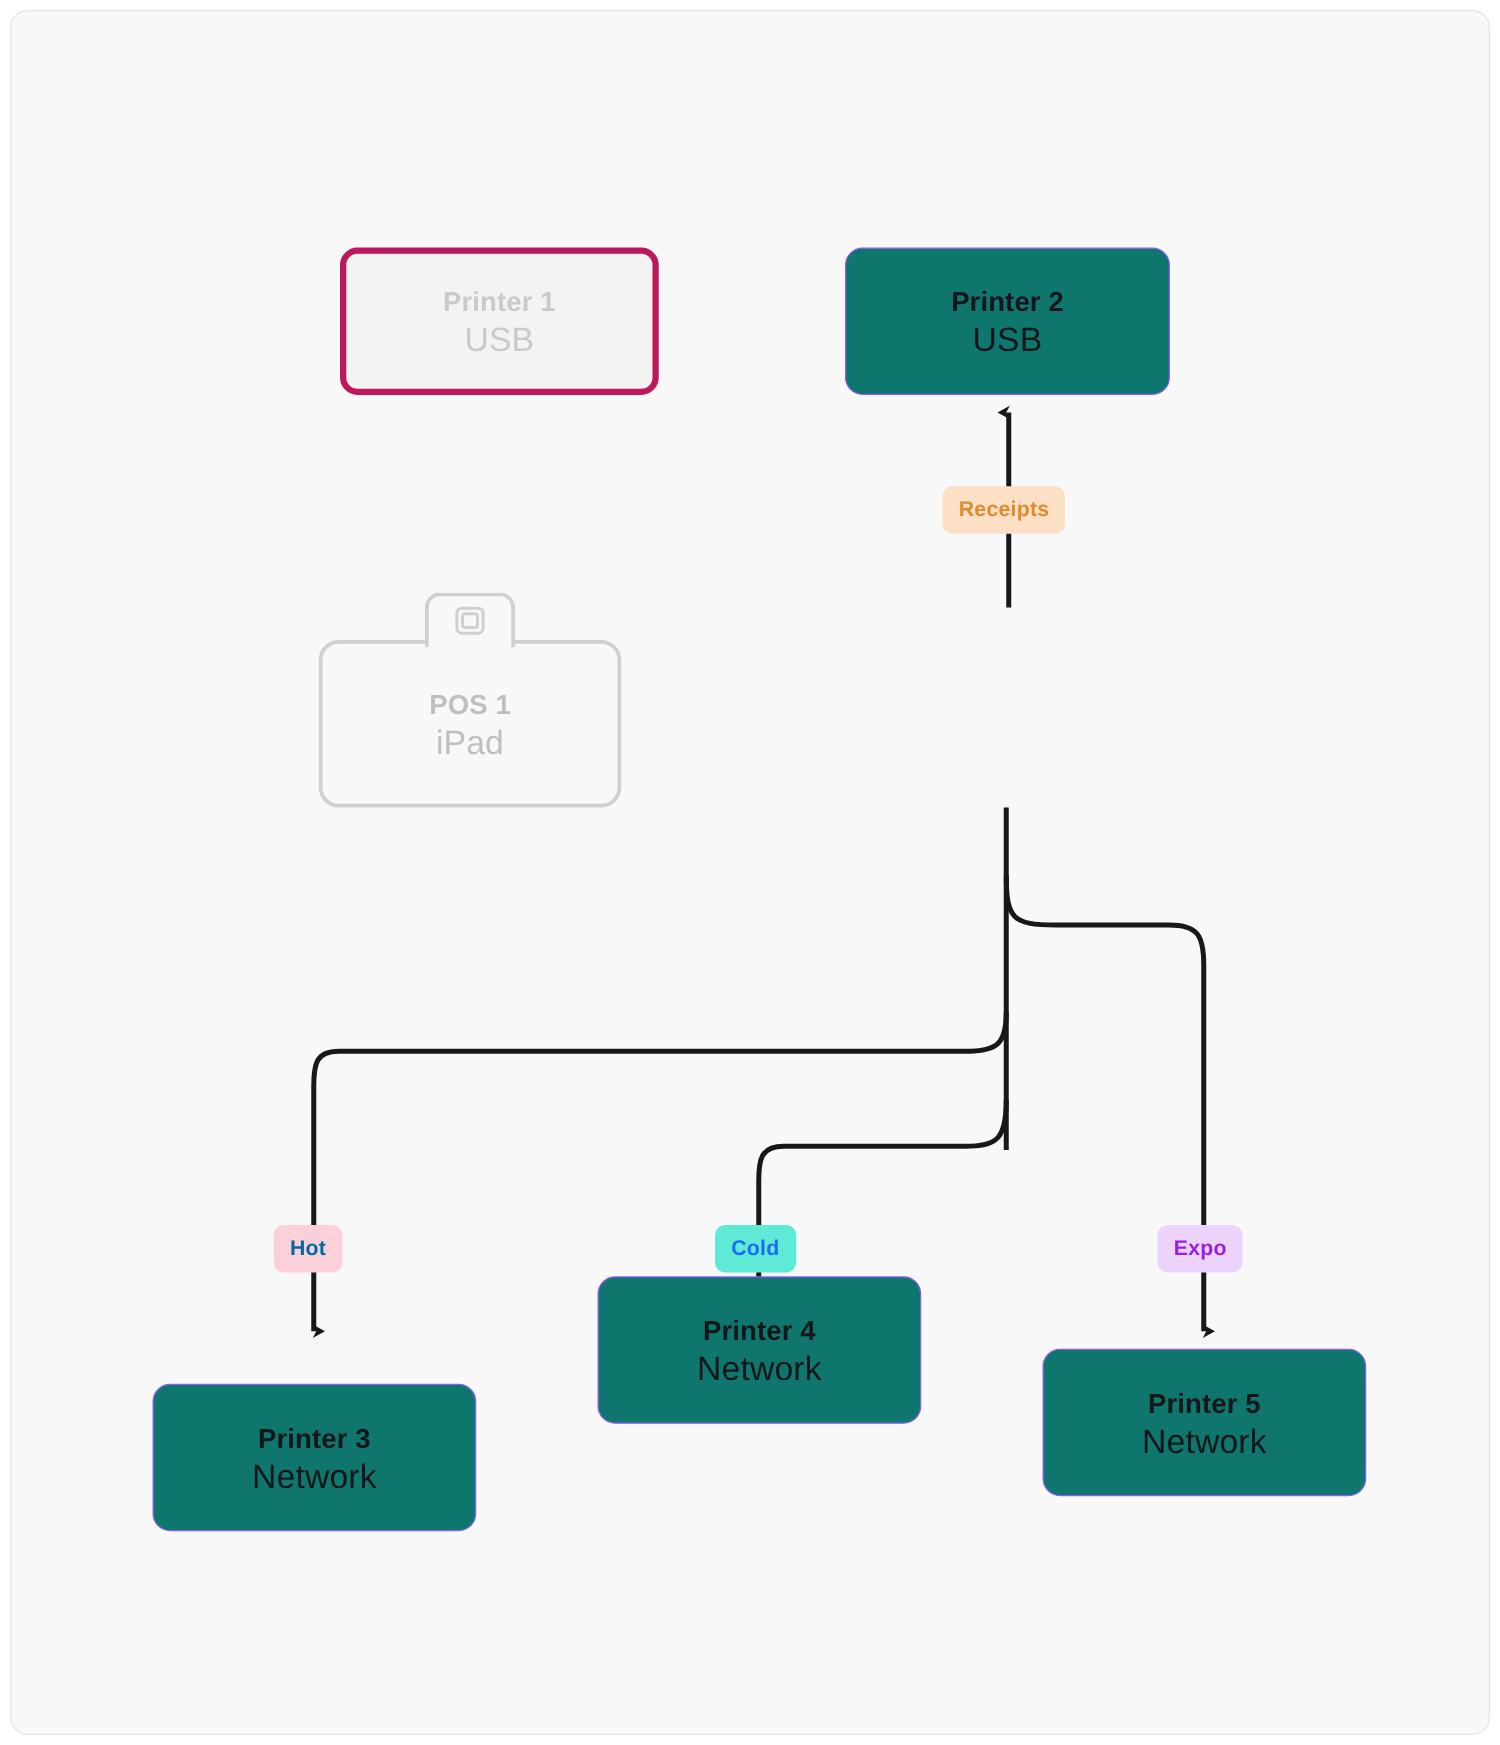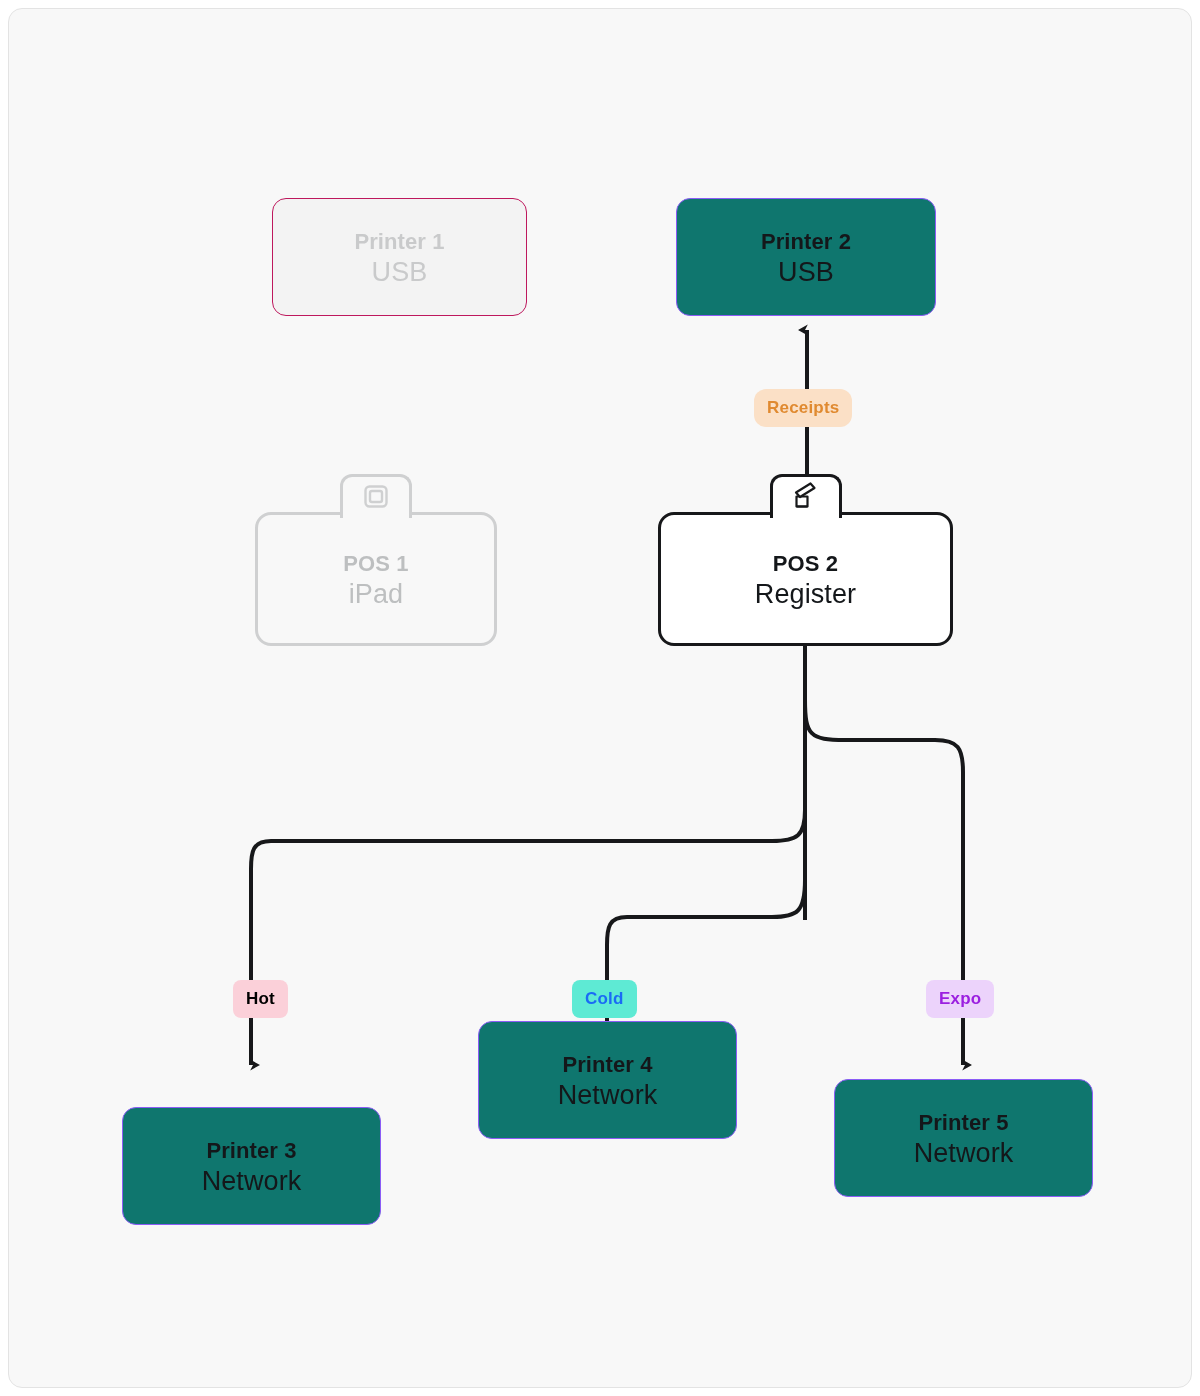--- a/index.html
+++ b/index.html
@@ -63,21 +63,21 @@
   .printer {
     background: #0f766e;
     border: 1px solid #8b5cf6;
   }
   .printer .title { color: #14171a; }
   .printer .subtitle { color: #14171a; }
 
   
   .printer.dim {
     background: #f3f3f3;
-    border: 1px solid #be185d;
+    border: 5px solid #be185d;
   }
   .printer.dim .title { color: #c9cacb; }
   .printer.dim .subtitle { color: #c9cacb; }
 
   
   .pos {
     background: #ffffff;
     border: 3px solid #17181a;
     border-radius: 16px;
   }
@@ -188,48 +188,37 @@
     <div class="pos-tab">
       <svg width="30" height="26" viewBox="0 0 30 26">
         <rect x="4.5" y="2.5" width="21" height="20" rx="4" ry="4" fill="none" stroke="#cfd0d1" stroke-width="2.4"></rect>
         <rect x="9" y="7" width="12" height="11" rx="2" ry="2" fill="none" stroke="#cfd0d1" stroke-width="2.4"></rect>
       </svg>
     </div>
     <div class="title">POS 1</div>
     <div class="subtitle">iPad</div>
   </div>
 
-  <div class="node pos" style="left:658px; top:512px; width:295px; height:134px;">
-    <div class="pos-tab">
-      <svg width="32" height="30" viewBox="0 0 32 30">
-        <path d="M6.5,24.5 L6.5,14.5 L17.5,14.5 L17.5,24.5 Z" fill="#ffffff" stroke="#17181a" stroke-width="2.2" stroke-linejoin="round"></path>
-        <path d="M6.5,24.5 L17.5,24.5" fill="none" stroke="#17181a" stroke-width="2.2"></path>
-        <path d="M6.0,10.5 L20.5,1.5 L24.5,6.0 L10.0,15.0 Z" fill="#ffffff" stroke="#17181a" stroke-width="2.2" stroke-linejoin="round"></path>
-      </svg>
-    </div>
-    <div class="title">POS 2</div>
-    <div class="subtitle">Register</div>
-  </div>
 
   <div class="node printer" style="left:122px; top:1079px; width:259px; height:118px;margin-top:28px;">
     <div class="title">Printer 3</div>
     <div class="subtitle">Network</div>
   </div>
 
   <div class="node printer" style="left:478px; top:1021px; width:259px; height:118px;">
     <div class="title">Printer 4</div>
     <div class="subtitle">Network</div>
   </div>
 
   <div class="node printer" style="left:834px; top:1079px; width:259px; height:118px;align-items:center;">
     <div class="title">Printer 5</div>
     <div class="subtitle">Network</div>
   </div>
 
-  <div class="edge-label" style="left: 754px; top: 389px; background-color: rgb(251, 224, 198); color: rgb(224, 138, 48); border-radius: 12px;">Receipts</div>
-
-  <div class="edge-label" style="left: 233px; top: 980px; background-color: rgb(251, 208, 217); color: #000000;">Hot</div>
+  <div class="edge-label" style="left: 754px; top: 389px; background-color: rgb(251, 224, 198); color: rgb(224, 138, 48);">Receipts</div>
+
+  <div class="edge-label" style="left: 219px; top: 980px; background-color: rgb(251, 208, 217); color: #0369a1;">Hot</div>
 
   <div class="edge-label" style="left: 572px; top: 980px; background-color: #5eead4; color: rgb(26, 107, 245);">Cold</div>
 
   <div class="edge-label" style="left: 926px; top: 980px; background-color: rgb(236, 211, 251); color: rgb(155, 31, 224);">Expo</div>
 
 </div>
 
 </body></html>

